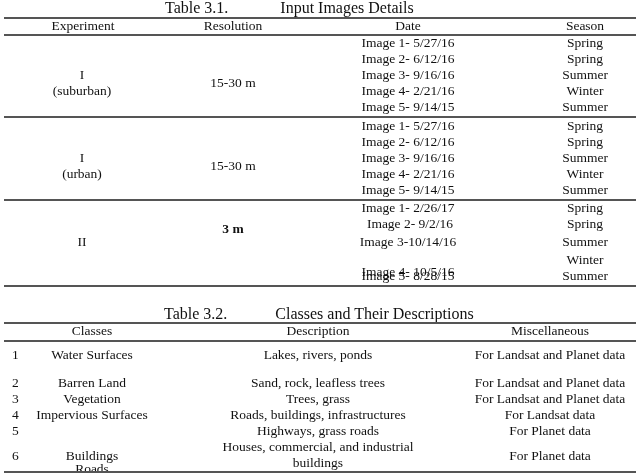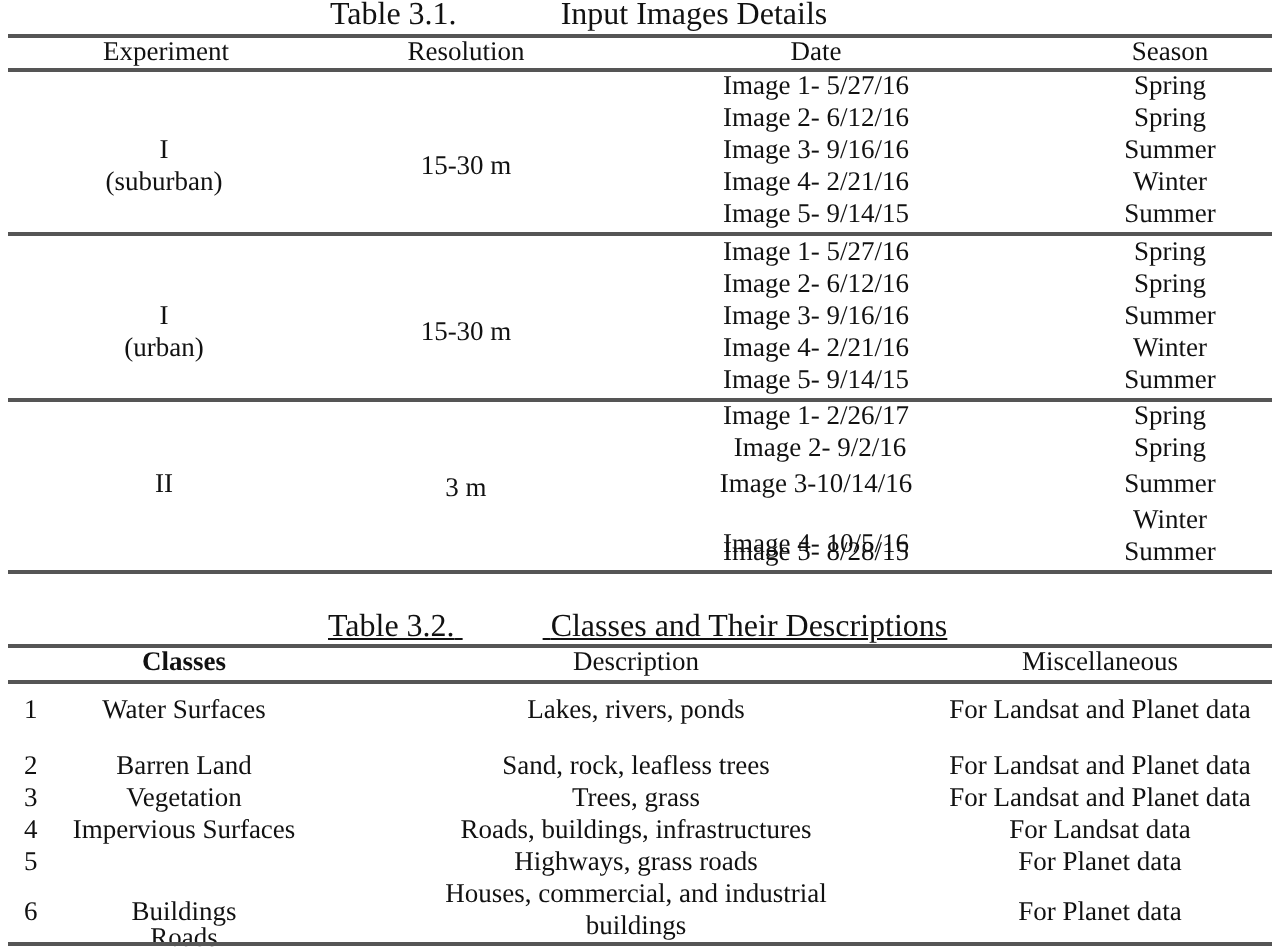--- a/index.html
+++ b/index.html
@@ -49,40 +49,40 @@
 <div class="cell" style="left:585px;top:134px;">Spring</div>
 <div class="cell" style="left:408px;top:150px;">Image 3- 9/16/16</div>
 <div class="cell" style="left:585px;top:150px;">Summer</div>
 <div class="cell" style="left:408px;top:166px;">Image 4- 2/21/16</div>
 <div class="cell" style="left:585px;top:166px;">Winter</div>
 <div class="cell" style="left:408px;top:182px;">Image 5- 9/14/15</div>
 <div class="cell" style="left:585px;top:182px;">Summer</div>
 <div class="hline" style="top:199px;"></div>
 
 <div class="cell" style="left:82px;top:234px;">II</div>
-<div class="cell" style="left:233px;top:236px;">3 m</div>
+<div class="cell" style="left:233px;top:221px;font-weight:bold;">3 m</div>
 <div class="cell" style="left:408px;top:200px;text-align:right;">Image 1- 2/26/17</div>
 <div class="cell" style="left:585px;top:200px;">Spring</div>
 <div class="cell" style="left:410px;top:216px;">Image 2- 9/2/16</div>
 <div class="cell" style="left:585px;top:216px;">Spring</div>
 <div class="cell" style="left:408px;top:234px;">Image 3-10/14/16</div>
 <div class="cell" style="left:585px;top:234px;">Summer</div>
 <div class="cell" style="left:408px;top:264px;">Image 4- 10/5/16</div>
 <div class="cell" style="left:585px;top:252px;">Winter</div>
 <div class="cell" style="left:408px;top:268px;">Image 5- 8/28/15</div>
 <div class="cell" style="left:585px;top:268px;">Summer</div>
 <div class="hline" style="top:285px;"></div>
 
-<div class="caption" style="left:164px;top:305px;text-decoration:underline;">
+<div class="caption" style="left:164px;top:305px;">
   <span>Table 3.2.</span>
   <span style="display:inline-block;width:40px;"></span>
   <span>Classes and Their Descriptions</span>
 </div>
 <div class="hline" style="top:322px;"></div>
-<div class="cell" style="left:92px;top:323px;font-weight:bold;">Classes</div>
+<div class="cell" style="left:92px;top:323px;">Classes</div>
 <div class="cell" style="left:318px;top:323px;">Description</div>
 <div class="cell" style="left:550px;top:323px;">Miscellaneous</div>
 <div class="hline" style="top:340px;"></div>
 
 <div class="cell left" style="left:12px;top:347px;">1</div>
 <div class="cell" style="left:92px;top:347px;">Water Surfaces</div>
 <div class="cell" style="left:318px;top:347px;">Lakes, rivers, ponds</div>
 <div class="cell" style="left:550px;top:347px;">For Landsat and Planet data</div>
 
 <div class="cell left" style="left:12px;top:375px;">2</div>

